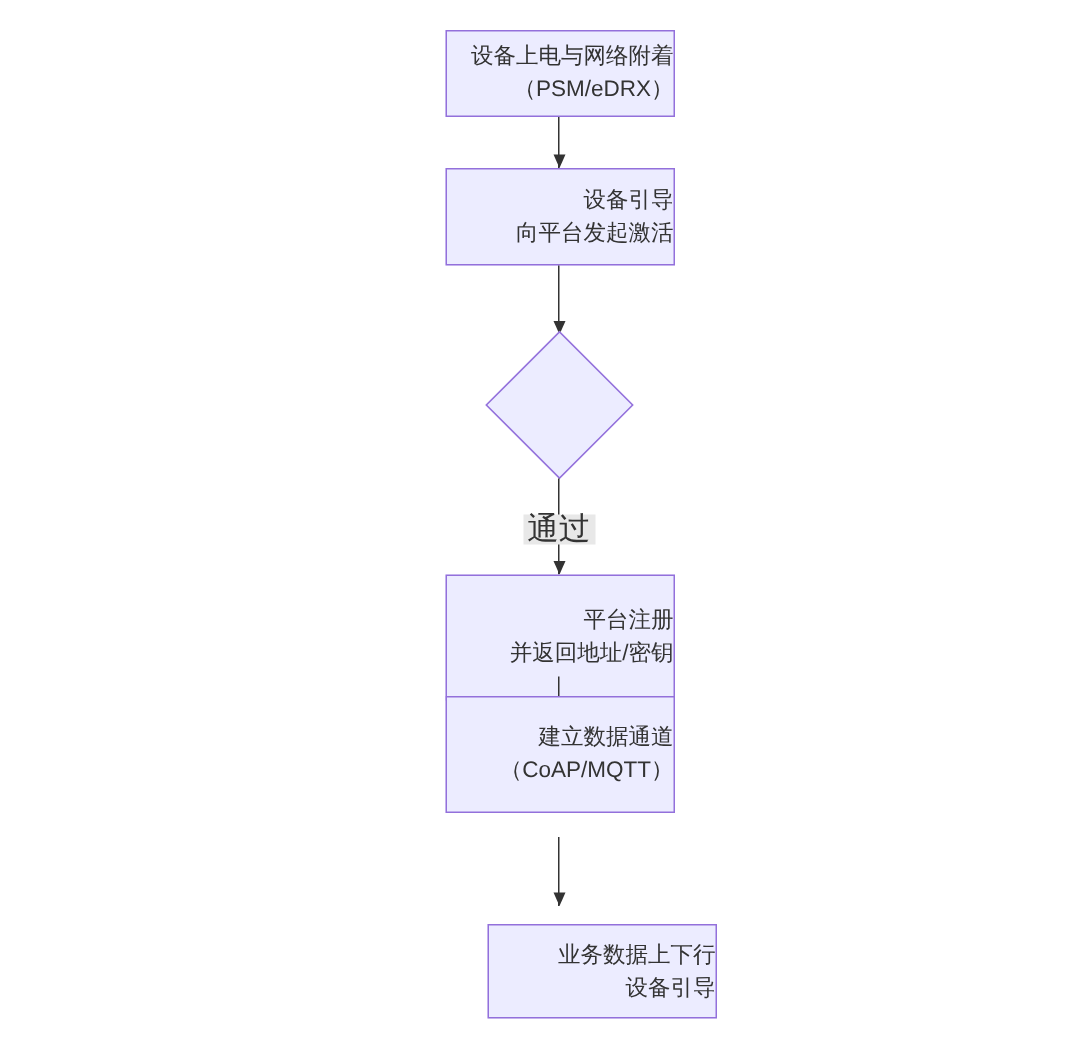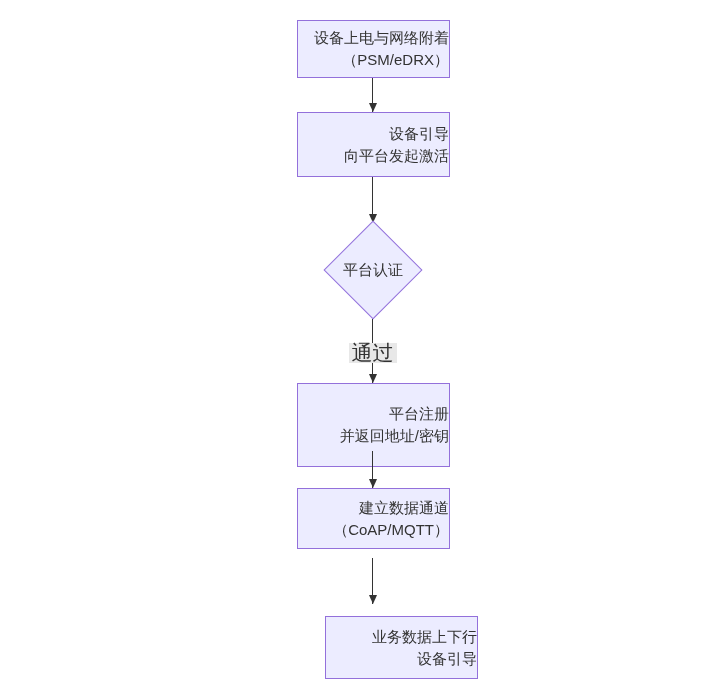--- a/index.html
+++ b/index.html
@@ -107,37 +107,36 @@
   <div class="node" style="top:112px; height:65px;">
     <div class="line">设备引导</div>
     <div class="line">向平台发起激活</div>
   </div>
 
   <div class="edge" style="top:177px; height:46px;">
     <span class="arrowhead"></span>
   </div>
 
   <div class="diamond-shape"></div>
-  <div class="diamond-label">平台认证</div>
 
   <div class="edge" style="top:319px; height:64px;">
     <span class="edge-label" style="top:24px;">通过</span>
     <span class="arrowhead"></span>
   </div>
 
   <div class="node" style="top:383px; height:84px;">
     <div class="line">平台注册</div>
     <div class="line">并返回地址/密钥</div>
   </div>
 
   <div class="edge" style="top:451px; height:37px;">
     <span class="arrowhead"></span>
   </div>
 
-  <div class="node" style="top:488px; height:61px;">
+  <div class="node" style="top:464px; height:78px;">
     <div class="line">建立数据通道</div>
     <div class="line">（CoAP/MQTT）</div>
   </div>
 
   <div class="edge" style="top:558px; height:46px;">
     <span class="arrowhead"></span>
   </div>
 
   <div class="node" style="top:616px; height:63px;margin-left:28px;">
     <div class="line">业务数据上下行</div>

